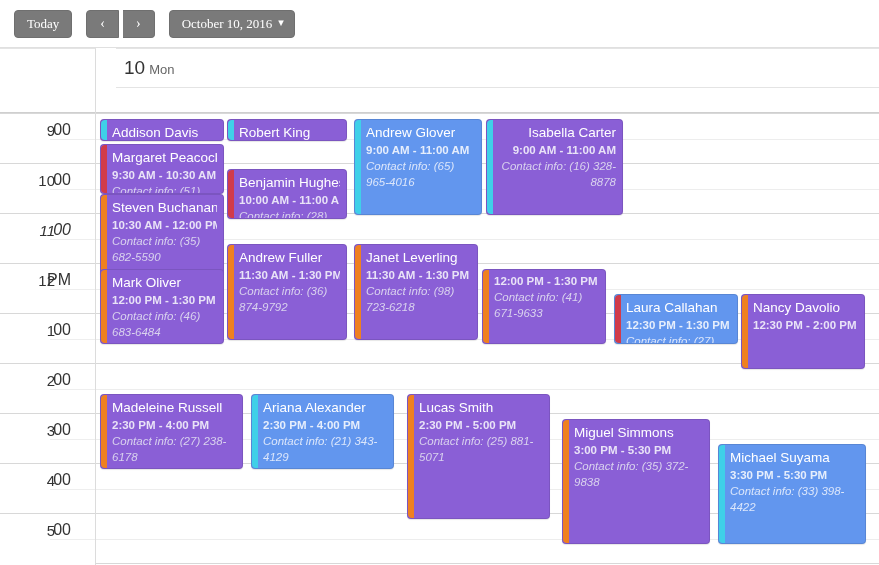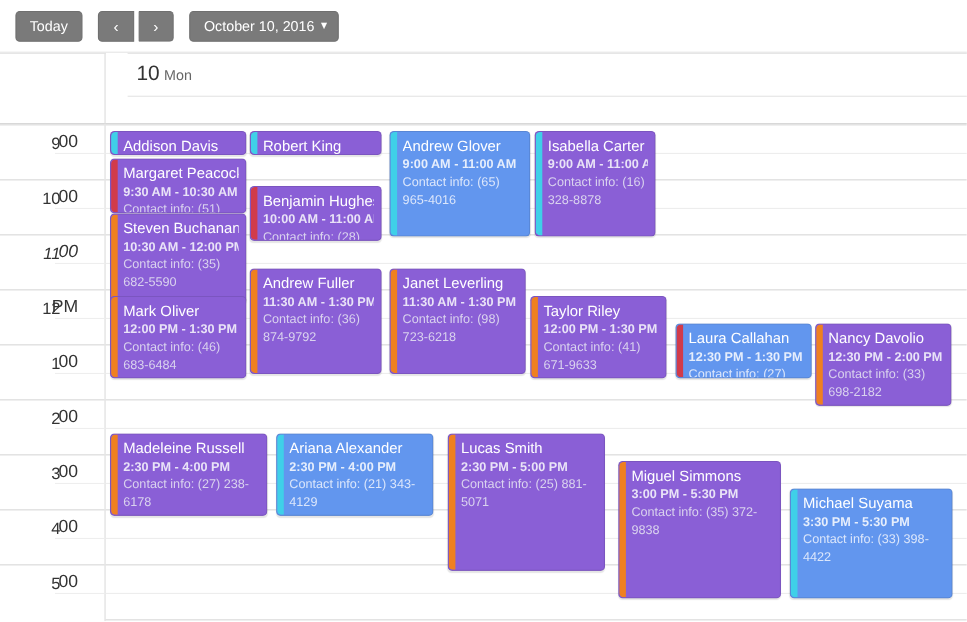--- a/index.html
+++ b/index.html
@@ -24,20 +24,21 @@
   
   .toolbar {
     position: absolute;
     left: 0; top: 0;
     width: 879px;
     height: 48px;
     box-sizing: border-box;
     padding: 10px 0 0 14px;
     background: #ffffff;
     border-bottom: 1px solid #e0e0e0;
+    font-family: Liberation Serif, serif;
   }
   .btn {
     display: inline-block;
     vertical-align: top;
     box-sizing: border-box;
     height: 28px;
     line-height: 26px;
     padding: 0 12px;
     background: #7a7a7a;
     color: #ffffff;
@@ -231,20 +232,21 @@
     color: #e9e3f7;
     font-weight: bold;
     white-space: nowrap;
     overflow: hidden;
   }
   .ev .d {
     display: block;
     font-size: 11.5px;
     line-height: 16px;
     color: #d9d2ee;
+    font-style: italic;
   }
   .ev.blue .w { color: #e6eefc; }
   .ev.blue .d { color: #dbe6fb; }
 </style>
 </head>
 <body>
 
 <div class="scheduler">
 
   <div class="toolbar">
@@ -323,21 +325,21 @@
         <div class="ev purple" style="left: 4px; top: 6px; width: 124px; height: 22px; background: rgb(138, 95, 214);">
           <span class="bar" style="background: rgb(63, 208, 232);"></span>
           <span class="t">Addison Davis</span>
         </div>
         <div class="ev blue" style="left: 258px; top: 6px; width: 128px; height: 96px; background: rgb(98, 150, 238);">
           <span class="bar" style="background: rgb(63, 208, 232);"></span>
           <span class="t">Andrew Glover</span>
           <span class="w">9:00 AM - 11:00 AM</span>
           <span class="d">Contact info: (65) 965-4016</span>
         </div>
-        <div class="ev purple" style="left: 390px; top: 6px; width: 110px; height: 96px; background: rgb(138, 95, 214);">
+        <div class="ev purple" style="left: 390px; top: 6px; width: 137px; height: 96px; background: rgb(138, 95, 214); text-align: right;">
           <span class="bar" style="background: rgb(63, 208, 232);"></span>
           <span class="t">Isabella Carter</span>
           <span class="w">9:00 AM - 11:00 AM</span>
           <span class="d">Contact info: (16) 328-8878</span>
         </div>
         <div class="ev purple" style="left: 4px; top: 31px; width: 124px; height: 50px; background: rgb(138, 95, 214);">
           <span class="bar" style="background: rgb(209, 59, 74);"></span>
           <span class="t">Margaret Peacock</span>
           <span class="w">9:30 AM - 10:30 AM</span>
           <span class="d">Contact info: (51) 640-</span>
@@ -367,35 +369,33 @@
           <span class="d">Contact info: (98) 723-6218</span>
         </div>
         <div class="ev purple" style="left: 4px; top: 156px; width: 124px; height: 75px; background: rgb(138, 95, 214);">
           <span class="bar" style="background: rgb(239, 128, 32);"></span>
           <span class="t">Mark Oliver</span>
           <span class="w">12:00 PM - 1:30 PM</span>
           <span class="d">Contact info: (46) 683-6484</span>
         </div>
         <div class="ev purple" style="left: 386px; top: 156px; width: 124px; height: 75px; background: rgb(138, 95, 214);">
           <span class="bar" style="background: rgb(239, 128, 32);"></span>
-          <span class="t">Taylor Riley</span>
           <span class="w">12:00 PM - 1:30 PM</span>
           <span class="d">Contact info: (41) 671-9633</span>
         </div>
         <div class="ev blue" style="left: 518px; top: 181px; width: 124px; height: 50px; background: rgb(98, 150, 238);">
           <span class="bar" style="background: rgb(209, 59, 74);"></span>
           <span class="t">Laura Callahan</span>
           <span class="w">12:30 PM - 1:30 PM</span>
           <span class="d">Contact info: (27) 131-</span>
         </div>
         <div class="ev purple" style="left: 645px; top: 181px; width: 124px; height: 75px; background: rgb(138, 95, 214);">
           <span class="bar" style="background: rgb(239, 128, 32);"></span>
           <span class="t">Nancy Davolio</span>
           <span class="w">12:30 PM - 2:00 PM</span>
-          <span class="d">Contact info: (33) 698-2182</span>
         </div>
         <div class="ev purple" style="left: 4px; top: 281px; width: 143px; height: 75px; background: rgb(138, 95, 214);">
           <span class="bar" style="background: rgb(239, 128, 32);"></span>
           <span class="t">Madeleine Russell</span>
           <span class="w">2:30 PM - 4:00 PM</span>
           <span class="d">Contact info: (27) 238-6178</span>
         </div>
         <div class="ev blue" style="left: 155px; top: 281px; width: 143px; height: 75px; background: rgb(98, 150, 238);">
           <span class="bar" style="background: rgb(63, 208, 232);"></span>
           <span class="t">Ariana Alexander</span>

